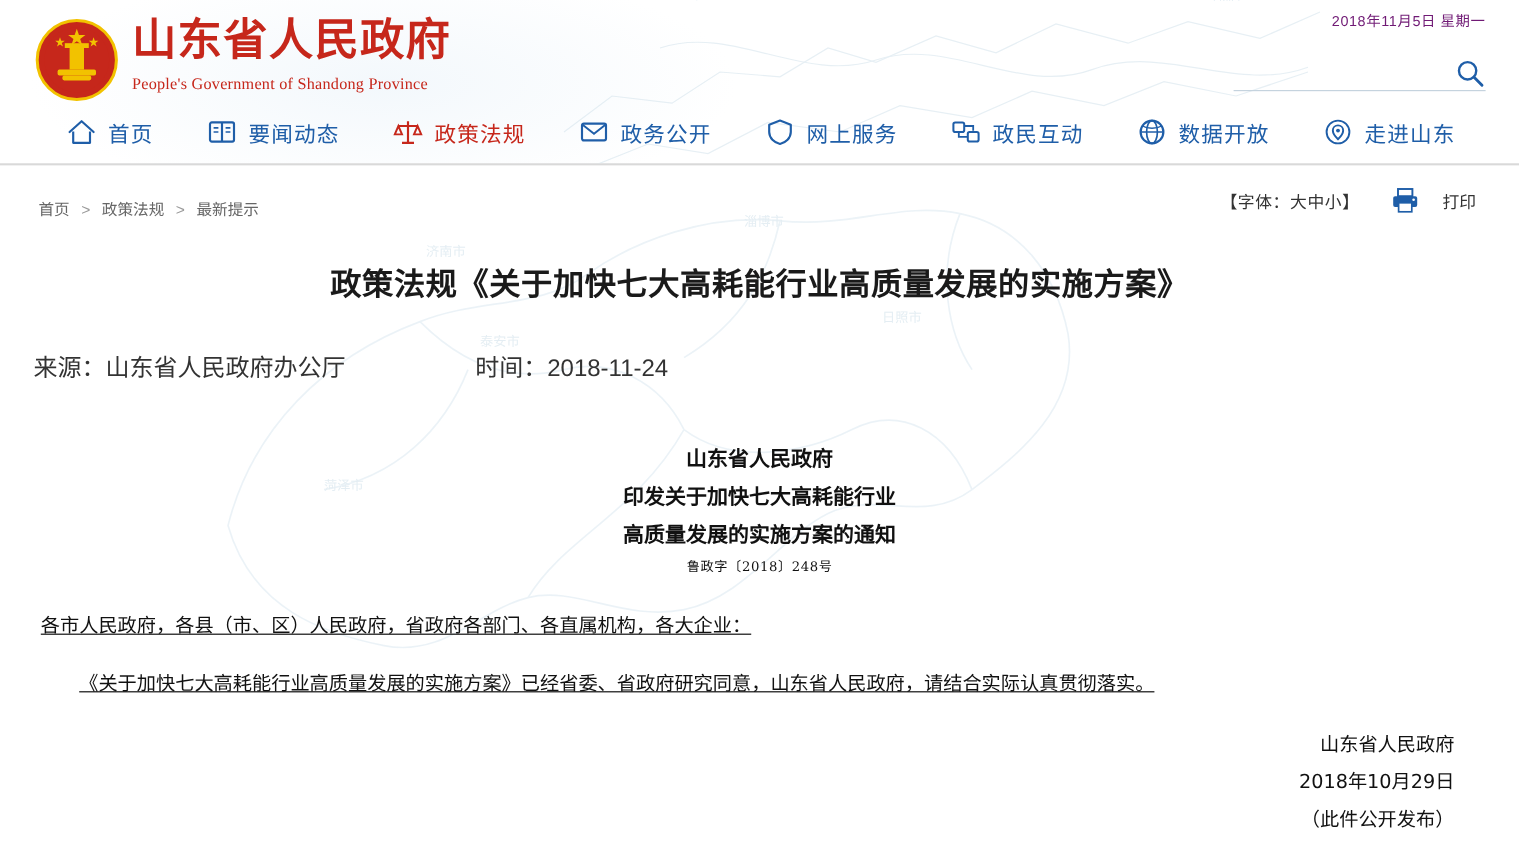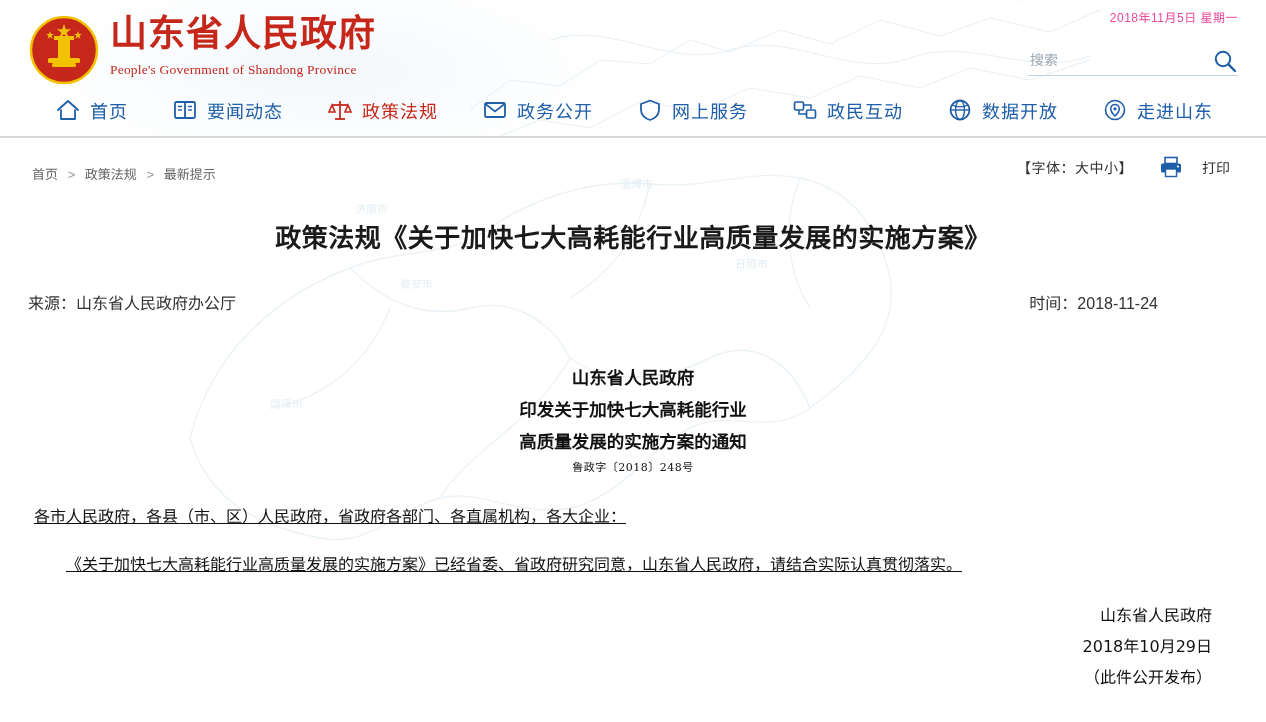--- a/index.html
+++ b/index.html
@@ -60,21 +60,21 @@
     color: #c6271b;
     letter-spacing: 0.2px;
     margin-top: 6px;
     white-space: nowrap;
   }
 
   .header-date {
     position: absolute;
     right: 28px; top: 8px;
     font-size: 12px;
-    color: #ec4899;
+    color: #701a75;
     letter-spacing: 0.5px;
   }
 
   .search-box {
     position: absolute;
     right: 28px; top: 46px;
     width: 210px; height: 30px;
     border-bottom: 1px solid #c5d3de;
   }
   .search-input {
@@ -185,23 +185,23 @@
     color: #1a1a1a;
     letter-spacing: 0.5px;
     margin-top: 30px;
     line-height: 36px;
   }
 
   .doc-meta {
     margin-top: 34px;
     padding-right: 80px;
     display: flex;
-    justify-content: space-between;
-    gap: 72px;
-    font-size: 16px;
+    justify-content: flex-start;
+    gap: 108px;
+    font-size: 20px;
     color: #333;
   }
 
   .doc-heading {
     margin-top: 48px;
     text-align: center;
     font-family: "DejaVu Serif", "Liberation Serif", serif;
     font-weight: bold;
     font-size: 17.5px;
     color: #111;
@@ -271,21 +271,20 @@
   </svg>
 
   <div class="site-title">
     <div class="cn">山东省人民政府</div>
     <div class="en">People's Government of Shandong Province</div>
   </div>
 
   <div class="header-date">2018年11月5日  星期一</div>
 
   <div class="search-box">
-    <input class="search-input" type="text" placeholder="搜索" style="">
     <button class="search-btn">
       <svg viewBox="0 0 26 26" width="26" height="26">
         <circle cx="11" cy="11" r="7.2" fill="none" stroke="#1f5ea8" stroke-width="2"></circle>
         <line x1="16.4" y1="16.4" x2="23" y2="23" stroke="#1f5ea8" stroke-width="2.4" stroke-linecap="round"></line>
       </svg>
     </button>
   </div>
 
   <nav class="nav">
 

